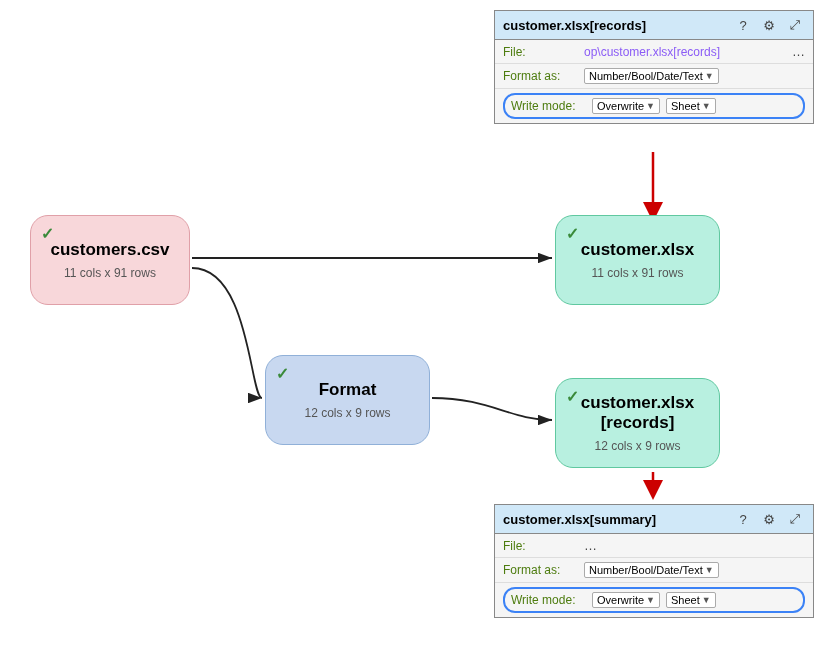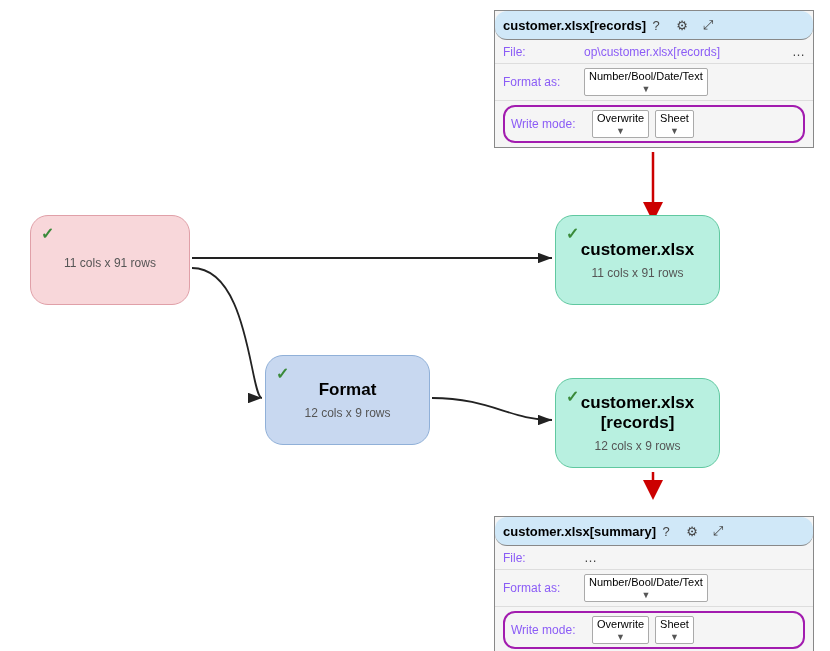--- a/index.html
+++ b/index.html
@@ -84,21 +84,21 @@
       width: 320px;
       font-size: 12px;
     }
 
     .panel-header {
       background: #d0e8f8;
       border-bottom: 1.5px solid #888;
       padding: 4px 8px;
       display: flex;
       align-items: center;
-      border-radius: 12px;
+      justify-content: space-between;
     }
 
     .panel-title {
       font-weight: bold;
       font-size: 13px;
     }
 
     .panel-icons {
       display: flex;
       gap: 6px;
@@ -118,57 +118,56 @@
 
     .panel-row {
       display: flex;
       align-items: center;
       padding: 4px 8px;
       border-bottom: 1px solid #ddd;
       gap: 6px;
     }
 
     .panel-label {
-      color: #8b5cf6;
+      color: #4d7c0f;
       min-width: 75px;
       font-size: 12px;
     }
 
     .panel-value {
       color: #8b5cf6;
       font-size: 12px;
       flex: 1;
     }
 
     .panel-dropdown {
       background: #fff;
       border: 1px solid #aaa;
       border-radius: 2px;
       padding: 1px 4px;
       font-size: 11px;
       display: flex;
       align-items: center;
       gap: 2px;
-      flex-direction: column;
     }
 
     .panel-dropdown-arrow {
       font-size: 9px;
       color: #555;
     }
 
     .panel-ellipsis {
       color: #444;
       font-size: 13px;
       cursor: pointer;
     }
 
     
     .panel-row-write {
-      border: 2px solid #a21caf;
+      border: 2px solid #3b82f6;
       border-radius: 12px;
       margin: 2px 4px;
       padding: 3px 6px;
       display: flex;
       align-items: center;
       gap: 6px;
       background: #f5f5f5;
     }
 
     
@@ -202,20 +201,21 @@
 
     <path d="M 432 398 C 490 398, 510 420, 552 420" fill="none" stroke="#222" stroke-width="1.8" marker-end="url(#arrowhead-black)"></path>
 
     <line x1="653" y1="152" x2="653" y2="212" stroke="#cc0000" stroke-width="2.5" marker-end="url(#arrowhead-red)"></line>
 
     <line x1="653" y1="472" x2="653" y2="490" stroke="#cc0000" stroke-width="2.5" marker-end="url(#arrowhead-red)"></line>
   </svg>
 
   <div class="node node-pink" style="left:30px; top:215px;">
     <span class="check-mark">✓</span>
+    <span class="node-title">customers.csv</span>
     <span class="node-subtitle">11 cols x 91 rows</span>
   </div>
 
   <div class="node node-blue" style="left:265px; top:355px;">
     <span class="check-mark">✓</span>
     <span class="node-title">Format</span>
     <span class="node-subtitle">12 cols x 9 rows</span>
   </div>
 
   <div class="node node-teal" style="left:555px; top:215px;">
@@ -267,21 +267,21 @@
           <span class="panel-dropdown-arrow">▼</span>
         </div>
         <div class="panel-dropdown" style="background:#fff; border:1px solid #aaa; border-radius:2px; padding:1px 4px; font-size:11px; display:flex; align-items:center; gap:2px;">
           <span>Sheet</span>
           <span class="panel-dropdown-arrow">▼</span>
         </div>
       </div>
     </div>
   </div>
 
-  <div class="panel" style="left:494px; top:516px;">
+  <div class="panel" style="left:494px; top:504px;">
     <div class="panel-header">
       <span class="panel-title">customer.xlsx[summary]</span>
       <div class="panel-icons">
         <span class="panel-icon">?</span>
         <span class="panel-icon">⚙</span>
         <span class="panel-icon">⤢</span>
       </div>
     </div>
 
     <div class="panel-row">

